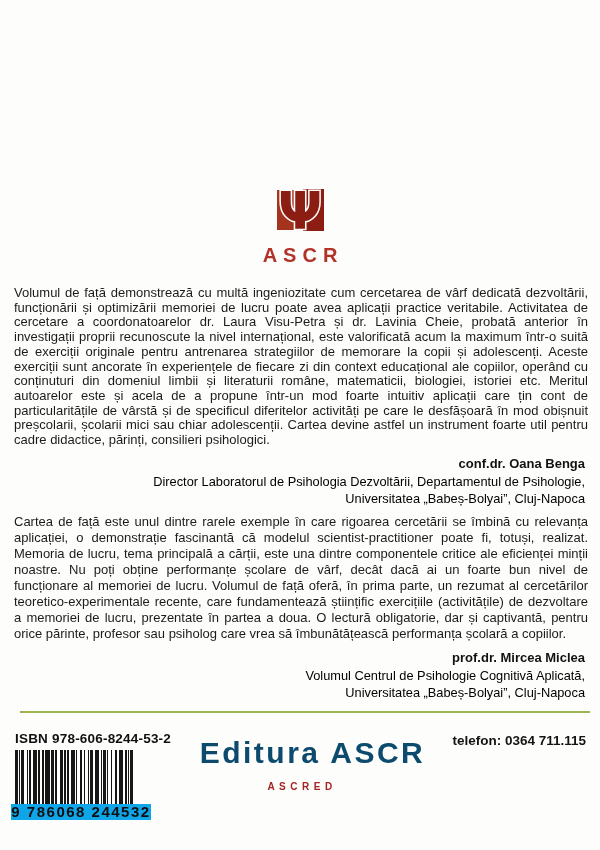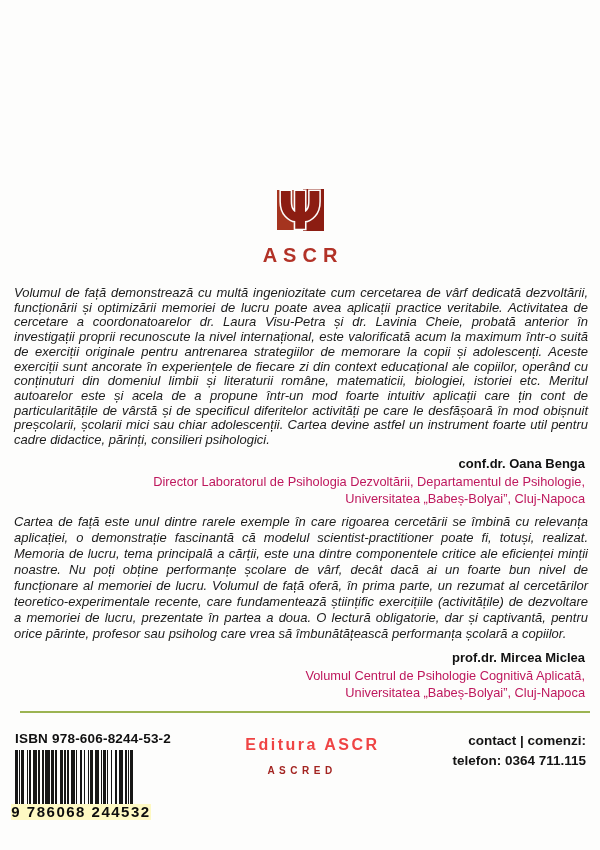--- a/index.html
+++ b/index.html
@@ -12,47 +12,47 @@
   
   .brand{position:absolute;top:180px;left:0;right:0;text-align:center;}
   .brand svg{display:block;margin:0 auto;}
   .brand-name{
     margin-top:2px;font-size:20px;font-weight:bold;letter-spacing:6px;
     color:#b23227;text-indent:6px;
   }
   
   .review{
     position:absolute;left:14px;width:574px;margin:0;
-    font-size:13px;line-height:14.7px;text-align:justify;color:#1b1b1b;font-style:italic;
+    font-size:13px;line-height:14.7px;text-align:justify;color:#1b1b1b;
   }
   .review.second{line-height:16px;}
   
   .attribution{position:absolute;right:15px;text-align:right;}
   .attr-name{font-size:13px;font-weight:bold;color:#111;margin-bottom:3px;}
-  .attr-aff{font-size:12.8px;color:#be185d;line-height:16.8px;}
+  .attr-aff{font-size:12.8px;color:#000000;line-height:16.8px;}
   
   .rule{
     position:absolute;top:711px;left:20px;width:570px;height:2px;
     background:#9cb452;
   }
   
   .isbn-block{position:absolute;left:15px;top:731px;width:140px;}
   .isbn-label{font-size:13.5px;font-weight:bold;color:#101010;letter-spacing:0.2px;white-space:nowrap;}
   .barcode{position:relative;margin-top:4px;width:132px;height:68px;}
   .bars{display:flex;height:64px;}
   .bars span{flex:0 0 auto;height:100%;}
   .bars .bar{background:#161616;}
   .bars .gap{background:transparent;}
   .barcode-digits{
     position:absolute;bottom:-2px;left:-4px;right:-4px;text-align:center;
-    background:#fef9c3;font-size:15px;font-weight:bold;letter-spacing:1.5px;
+    background:#0ea5e9;font-size:15px;font-weight:bold;letter-spacing:1.5px;
     color:#0e0e0e;line-height:1.05;white-space:nowrap;
   }
   .imprint{position:absolute;top:736px;left:0;right:0;text-align:center;}
-  .imprint-title{font-size:16px;font-weight:bold;color:#ef4444;letter-spacing:2.5px;padding-left:25px;}
+  .imprint-title{font-size:30px;font-weight:bold;color:#0c4a6e;letter-spacing:2.5px;padding-left:25px;}
   .imprint-sub{margin-top:11px;font-size:10px;font-weight:bold;color:#a32421;letter-spacing:4.5px;text-indent:4px;}
   .contact{
     position:absolute;top:731px;right:14px;text-align:right;
     font-size:13.5px;font-weight:600;color:#141414;line-height:19.6px;white-space:nowrap;
   }
 </style>
 </head>
 <body>
 
 <div class="page">
@@ -150,17 +150,16 @@
       <div class="barcode-digits">9 786068 244532</div>
     </div>
   </div>
 
   <div class="imprint">
     <div class="imprint-title">Editura ASCR</div>
     <div class="imprint-sub">ASCRED</div>
   </div>
 
   <div class="contact">
-    <div>contact | comenzi:</div>
     <div>telefon: 0364 711.115</div>
   </div>
 
 </div>
 
 </body></html>

